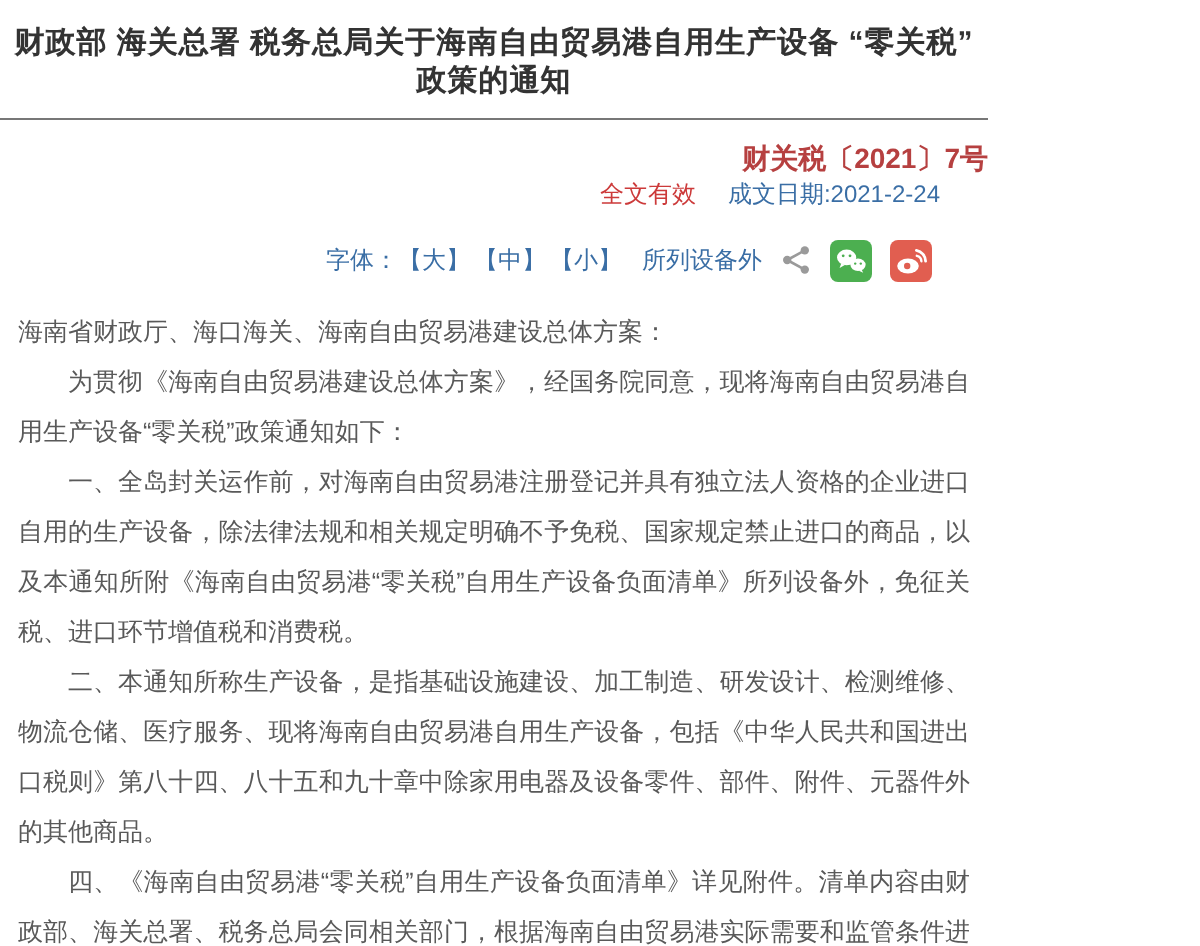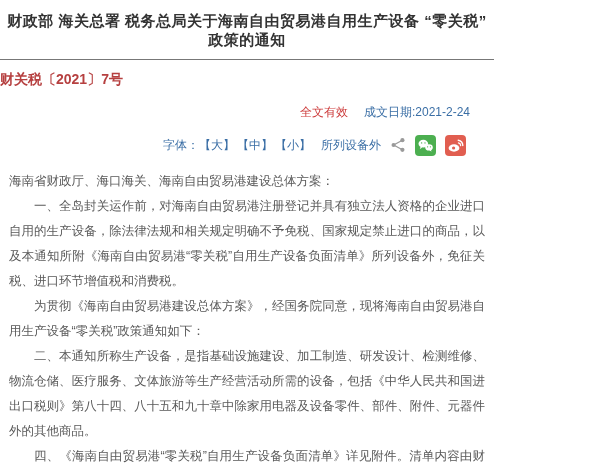--- a/index.html
+++ b/index.html
@@ -21,27 +21,26 @@
   }
   .title-divider {
     width:562px;
     margin:9px auto 0 auto;
     border:none;
     border-top:1px solid #777777;
     height:0;
   }
   .doc-number {
     margin-top:11px;
-    text-align:left;
+    text-align:right;
     font-size:14px;
     font-weight:bold;
     color:#b64040;
   }
   .meta-row {
-    margin-top:15px;
     padding-right:24px;
     text-align:right;
     font-size:12px;
   }
   .status-badge { color:#cc3a3a; margin-right:16px; }
   .doc-date { color:#3a6ea5; }
   .toolbar-row {
     margin-top:13px;
     padding-right:28px;
     display:flex;
@@ -121,19 +120,19 @@
         <ellipse cx="9" cy="13" rx="5.4" ry="3.7" fill="#ffffff"></ellipse>
         <circle cx="8.6" cy="13" r="1.6" fill="#e15e50"></circle>
         <path d="M13.2 5.2 a5.6 5.6 0 0 1 4.6 5.4" stroke="#ffffff" stroke-width="1.4" fill="none" stroke-linecap="round"></path>
         <path d="M13.4 7.9 a2.9 2.9 0 0 1 2.3 2.7" stroke="#ffffff" stroke-width="1.2" fill="none" stroke-linecap="round"></path>
       </svg>
     </span>
   </div>
 
   <div class="doc-body">
     <p>海南省财政厅、海口海关、海南自由贸易港建设总体方案：</p>
+    <p class="indent">为贯彻《海南自由贸易港建设总体方案》，经国务院同意，现将海南自由贸易港自用生产设备“零关税”政策通知如下：</p>
     <p class="indent">一、全岛封关运作前，对海南自由贸易港注册登记并具有独立法人资格的企业进口自用的生产设备，除法律法规和相关规定明确不予免税、国家规定禁止进口的商品，以及本通知所附《海南自由贸易港“零关税”自用生产设备负面清单》所列设备外，免征关税、进口环节增值税和消费税。</p>
-    <p class="indent">为贯彻《海南自由贸易港建设总体方案》，经国务院同意，现将海南自由贸易港自用生产设备“零关税”政策通知如下：</p>
-    <p class="indent">二、本通知所称生产设备，是指基础设施建设、加工制造、研发设计、检测维修、物流仓储、医疗服务、文体旅游等生产经营活动所需的设备，包括《中华人民共和国进出口税则》第八十四、八十五和九十章中除家用电器及设备零件、部件、附件、元器件外的其他商品。</p>
+    <p class="indent">二、本通知所称生产设备，是指基础设施建设、加工制造、研发设计、检测维修、物流仓储、医疗服务、现将海南自由贸易港自用生产设备，包括《中华人民共和国进出口税则》第八十四、八十五和九十章中除家用电器及设备零件、部件、附件、元器件外的其他商品。</p>
     <p class="indent">四、《海南自由贸易港“零关税”自用生产设备负面清单》详见附件。清单内容由财政部、海关总署、税务总局会同相关部门，根据海南自由贸易港实际需要和监管条件进行动态调整。</p>
   </div>
 
 </div>
 
 </body></html>

